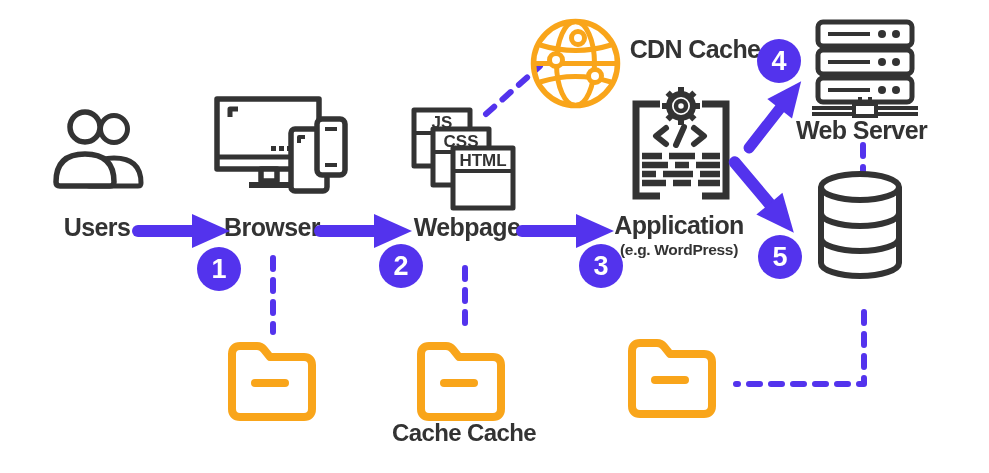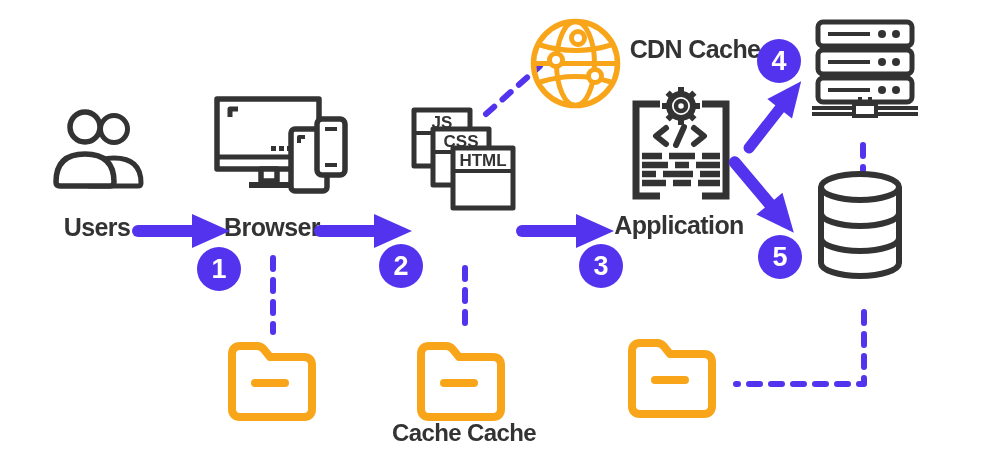--- a/index.html
+++ b/index.html
@@ -262,17 +262,20 @@
   </div>
   <div class="badge" style="left:757px;top:39px;">
     <span>4</span>
   </div>
   <div class="badge" style="left:758px;top:235px;">
     <span>5</span>
   </div>
 
   <div class="lbl" style="left:37px;top:214px;width:120px;">Users</div>
   <div class="lbl" style="left:212px;top:214px;width:120px;">Browser</div>
+  <div class="lbl" style="left:407px;top:214px;width:120px;">Webpage</div>
   <div class="lbl" style="left:599px;top:212px;width:160px;">Application</div>
+  <div class="lbl small" style="left:599px;top:242px;width:160px;">(e.g. WordPress)</div>
   <div class="lbl left" style="left:620px;top:36px;width:150px;">CDN Cache</div>
+  <div class="lbl" style="left:796px;top:117px;width:130px;">Web Server</div>
   <div class="lbl cache" style="left:364px;top:420px;width:200px;">Cache Cache</div>
 
 </div>
 
 </body></html>

